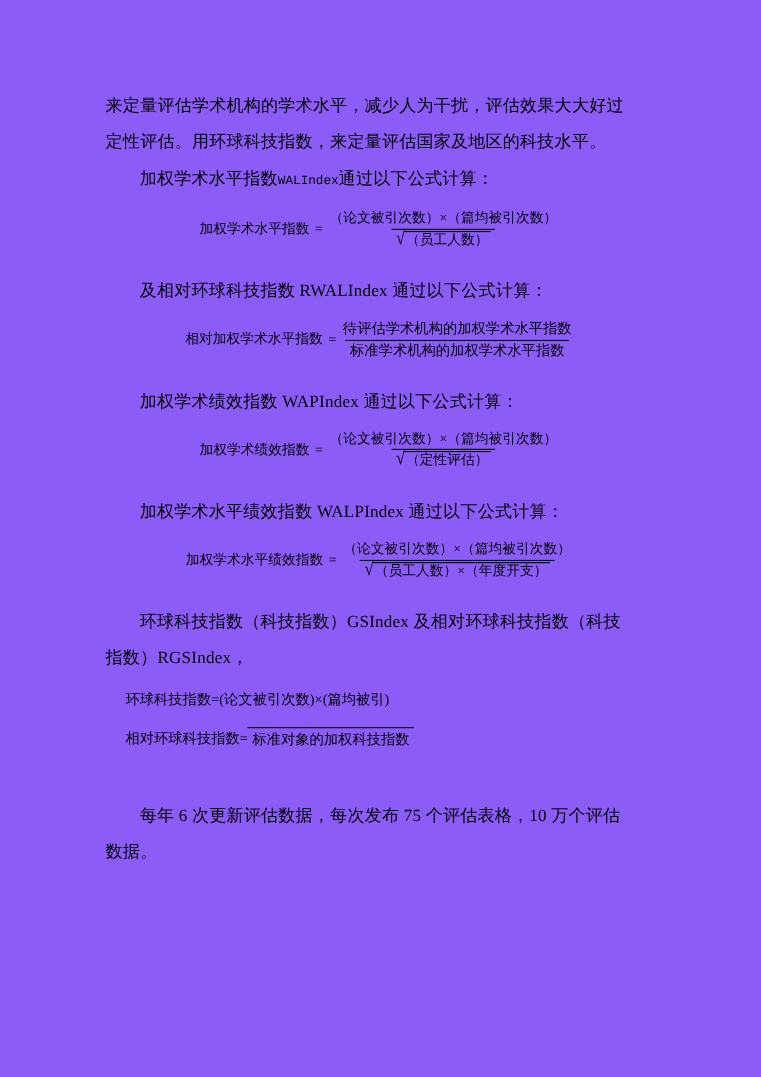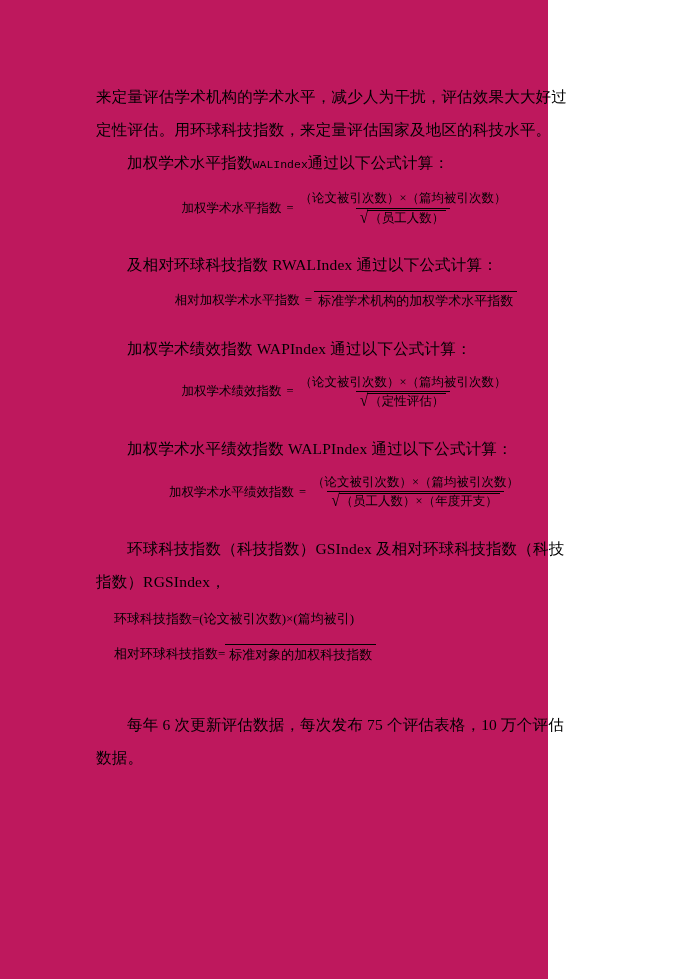--- a/index.html
+++ b/index.html
@@ -11,23 +11,23 @@
     width: 692px;
     height: 979px;
     font-family: "Liberation Serif", "DejaVu Serif", serif;
     color: #000000;
     position: relative;
     overflow: hidden;
   }
   .page {
     position: absolute;
     left: 0; top: 0;
-    width: 548px;
+    width: 692px;
     height: 979px;
-    background: #be185d;
+    background: #8b5cf6;
   }
   .content {
     position: absolute;
     left: 96px;
     top: 80px;
     width: 500px;
   }
   p.body-text {
     margin: 0;
     font-size: 15.5px;
@@ -132,20 +132,21 @@
     </div>
 
     <div class="gap-md"></div>
 
     <p class="body-text indent">及相对环球科技指数 RWALIndex 通过以下公式计算：</p>
 
     <div class="formula formula-13">
       <span class="lhs">相对加权学术水平指数</span>
       <span class="eq">=</span>
       <span class="frac">
+        <span class="num">待评估学术机构的加权学术水平指数</span>
         <span class="den">标准学术机构的加权学术水平指数</span>
       </span>
     </div>
 
     <div class="gap-md"></div>
 
     <p class="body-text indent">加权学术绩效指数 WAPIndex 通过以下公式计算：</p>
 
     <div class="formula">
       <span class="lhs">加权学术绩效指数</span>

